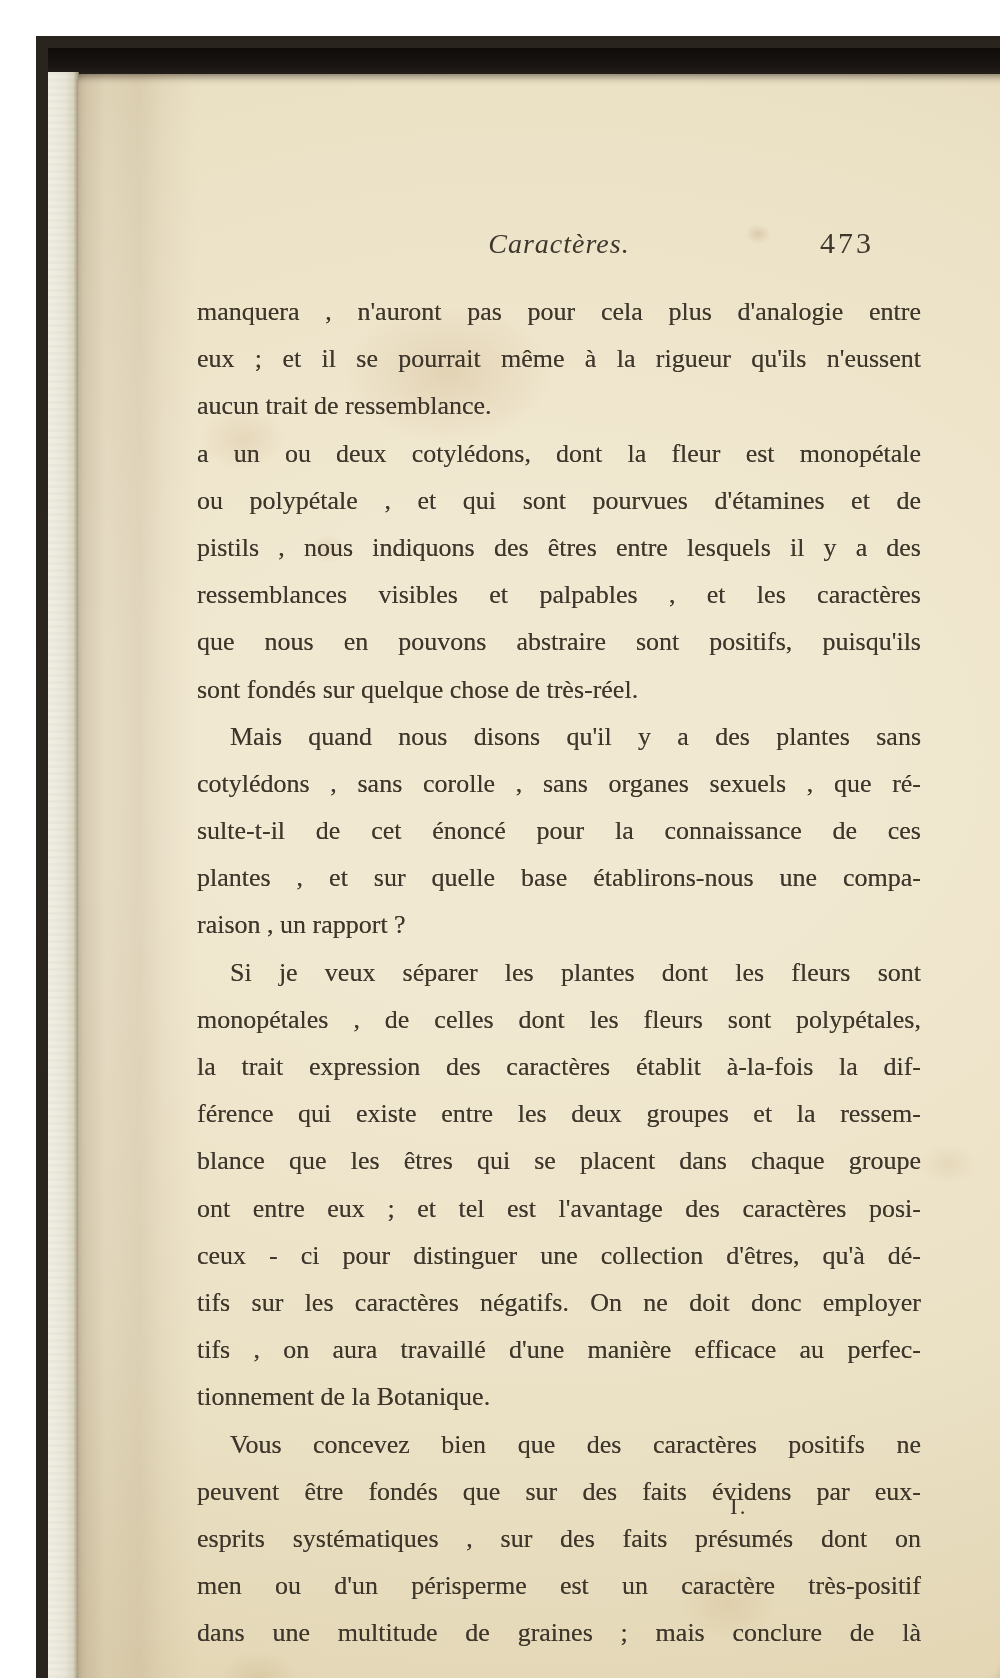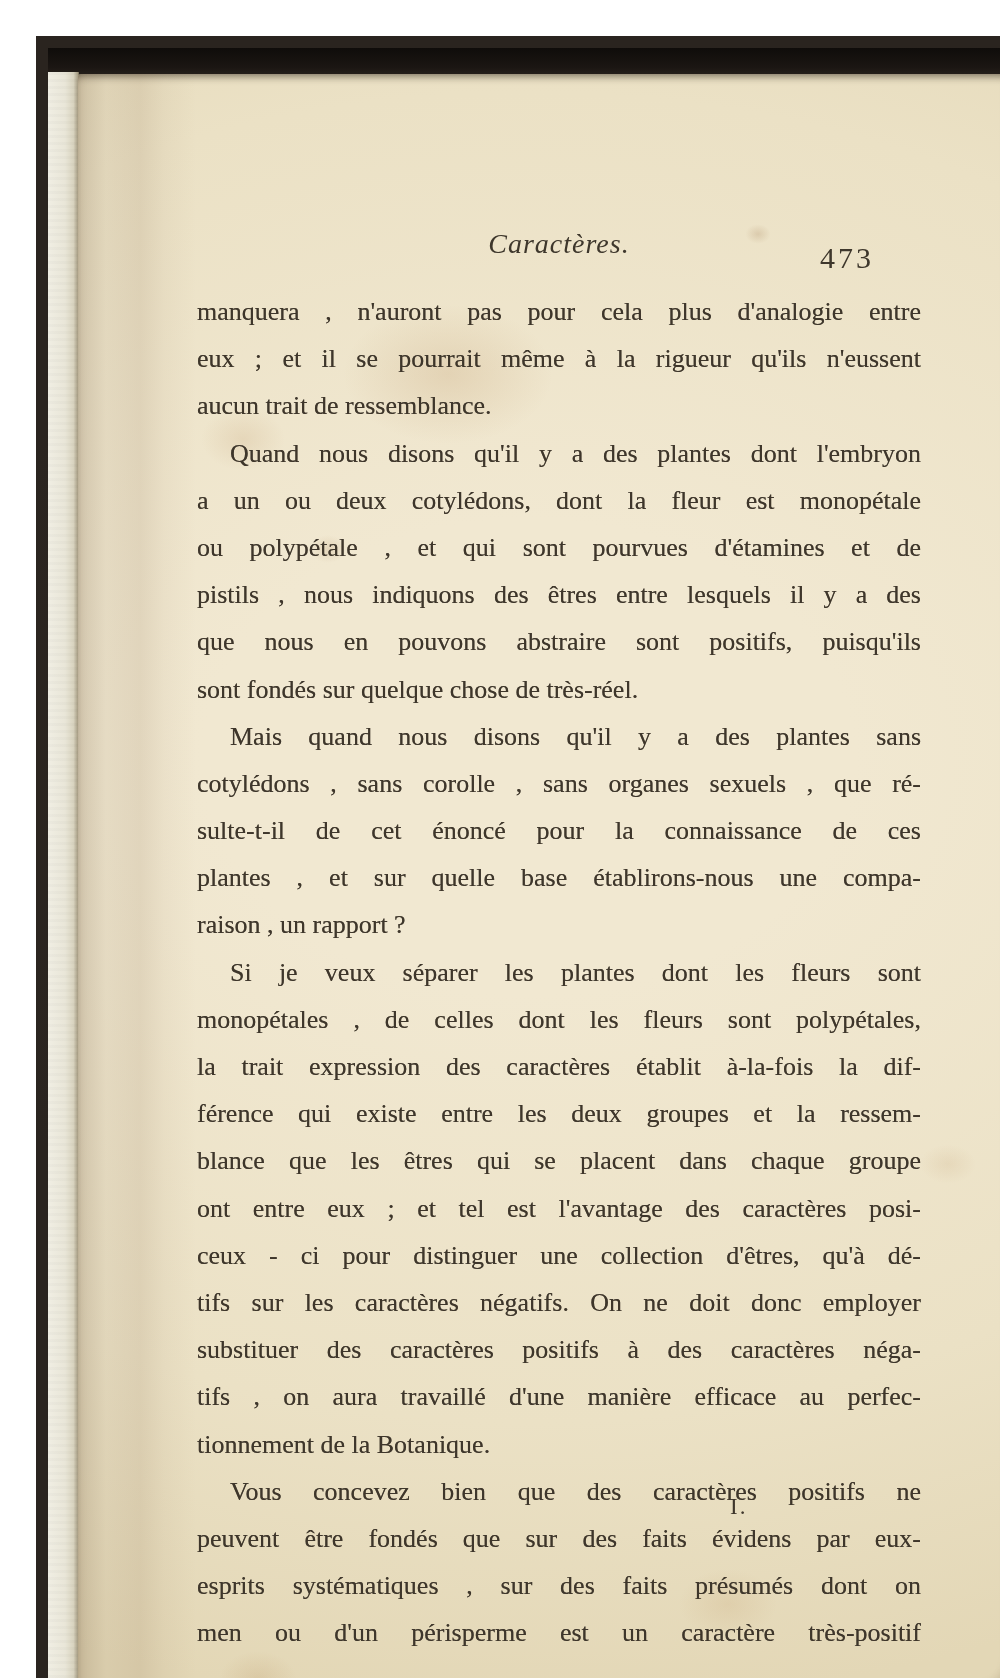--- a/index.html
+++ b/index.html
@@ -84,21 +84,21 @@
   }
   .header-title {
     font-style: italic;
     font-size: 28px;
     letter-spacing: 1px;
     color: #3e372c;
   }
 
   .page-number {
     position: absolute;
-    left: 730px; top: 155px;
+    left: 730px; top: 140px;
     font-size: 30px;
     letter-spacing: 3px;
     color: #3e372c;
   }
 
   .text-block {
     position: absolute;
     left: 95px; top: 196px;
     width: 748px;
     font-size: 26px;
@@ -138,43 +138,43 @@
     <div class="running-header">
       <span class="header-title">Caractères.</span>
     </div>
 
     <span class="page-number">473</span>
 
     <div class="text-block">
         <div class="line just">manquera , n'auront pas pour cela plus d'analogie entre</div>
         <div class="line just">eux ; et il se pourrait même à la rigueur qu'ils n'eussent</div>
         <div class="line">aucun trait de ressemblance.</div>
-        <div class="line just indent">Quand nous disons qu'il y a des plantes dont l'embryon</div>
         <div class="line just">a un ou deux cotylédons, dont la fleur est monopétale</div>
         <div class="line just">ou polypétale , et qui sont pourvues d'étamines et de</div>
         <div class="line just">pistils , nous indiquons des êtres entre lesquels il y a des</div>
+        <div class="line just">ressemblances visibles et palpables , et les caractères</div>
         <div class="line just">que nous en pouvons abstraire sont positifs, puisqu'ils</div>
         <div class="line">sont fondés sur quelque chose de très-réel.</div>
         <div class="line just indent">Mais quand nous disons qu'il y a des plantes sans</div>
         <div class="line just">cotylédons , sans corolle , sans organes sexuels , que ré-</div>
         <div class="line just">sulte-t-il de cet énoncé pour la connaissance de ces</div>
         <div class="line just">plantes , et sur quelle base établirons-nous une compa-</div>
         <div class="line">raison , un rapport ?</div>
         <div class="line just indent">Si je veux séparer les plantes dont les fleurs sont</div>
         <div class="line just">monopétales , de celles dont les fleurs sont polypétales,</div>
         <div class="line just">la trait expression des caractères établit à-la-fois la dif-</div>
         <div class="line just">férence qui existe entre les deux groupes et la ressem-</div>
         <div class="line just">blance que les êtres qui se placent dans chaque groupe</div>
         <div class="line just">ont entre eux ; et tel est l'avantage des caractères posi-</div>
         <div class="line just">ceux - ci pour distinguer une collection d'êtres, qu'à dé-</div>
         <div class="line just">tifs sur les caractères négatifs. On ne doit donc employer</div>
-        <div class="line just">substituer des caractères positifs à des caractères néga-</div>
         <div class="line just">tifs , on aura travaillé d'une manière efficace au perfec-</div>
         <div class="line">tionnement de la Botanique.</div>
         <div class="line just indent">Vous concevez bien que des caractères positifs ne</div>
         <div class="line just">peuvent être fondés que sur des faits évidens par eux-</div>
         <div class="line just">esprits systématiques , sur des faits présumés dont on</div>
         <div class="line just">men ou d'un périsperme est un caractère très-positif</div>
+        <div class="line just">dans une multitude de graines ; mais conclure de là</div>
       </div>
 
     <div class="signature">I.</div>
   </div>
 </div>
 
 </body></html>

